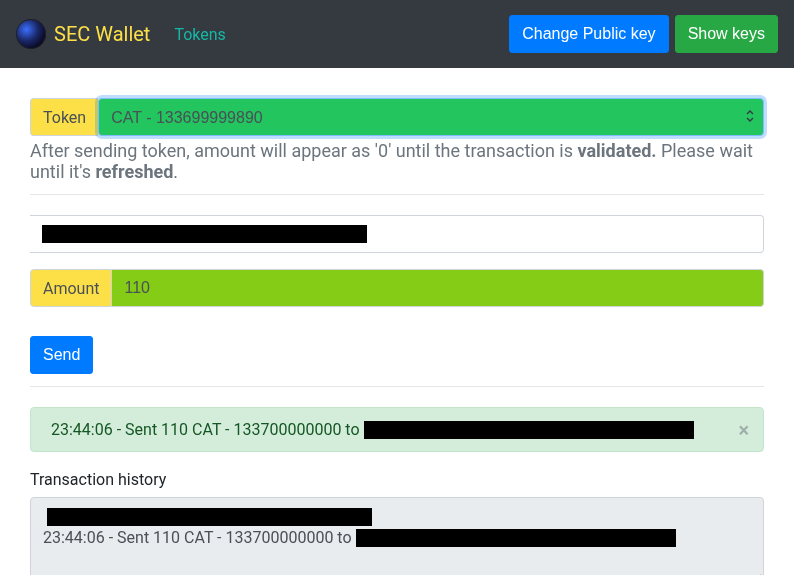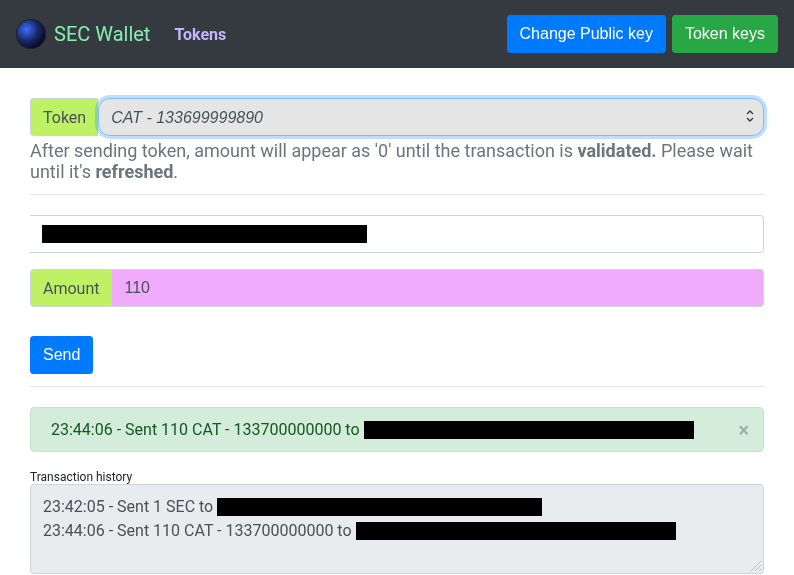--- a/index.html
+++ b/index.html
@@ -13,88 +13,87 @@
 .navbar {
   background: #343a40;
   display: flex;
   align-items: center;
   padding: 8px 16px;
   height: 68px;
 }
 .brand {
   display: flex;
   align-items: center;
-  color: #86efac;
+  color: #fde047;
   font-size: 20px;
   margin-right: 16px;
 }
 .brand-logo {
   width: 30px;
   height: 30px;
   border-radius: 50%;
   background: radial-gradient(circle at 35% 35%, #3b6fff 0%, #1b2a6b 40%, #0a0a2a 70%, #000 100%);
   margin-right: 8px;
   box-shadow: 0 0 0 1px #222 inset;
 }
 .nav-link {
   color: rgba(255,255,255,0.5);
   padding: 8px 8px;
   font-size: 16px;
   cursor: pointer;
 }
-.nav-link.active { color: #c4b5fd; font-weight: bold; }
+.nav-link.active { color: #14b8a6; }
 .nav-right { margin-left: auto; display: flex; gap: 6px; }
 .btn {
   display: inline-block;
   font-weight: 400;
   text-align: center;
   border: 1px solid transparent;
   padding: 6px 12px;
   font-size: 16px;
   line-height: 1.5;
   border-radius: 3px;
   cursor: pointer;
   color: #fff;
 }
 .btn-primary { background: #007bff; border-color: #007bff; }
 .btn-success { background: #28a745; border-color: #28a745; }
 .container { padding: 30px 30px 16px 30px; }
 .input-group { display: flex; width: 100%; margin-bottom: 16px; }
 .input-group-text {
-  background: #bef264;
+  background: #fde047;
   border: 1px solid #ced4da;
   padding: 6px 12px;
   font-size: 16px;
   color: #495057;
   border-radius: 4px 0 0 4px;
   display: flex;
   align-items: center;
 }
 .form-control, .custom-select {
   flex: 1;
   border: 1px solid #ced4da;
   border-left: 0;
   padding: 6px 12px;
   font-size: 16px;
   color: #495057;
   border-radius: 0 4px 4px 0;
   height: 38px;
-  background: #f0abfc;
+  background: #84cc16;
 }
 .custom-select {
   appearance: none;
   -webkit-appearance: none;
-  background: #e5e5e5;
+  background: #22c55e;
   position: relative;
   outline: none;
   border: 1px solid #80bdff;
   box-shadow: 0 0 0 3px rgba(0,123,255,.25);
-  border-radius: 12px;
+  border-radius: 4px;
   border-left: 1px solid #80bdff;
-  font-style: italic;
 }
 .select-wrap {
   flex: 1;
   position: relative;
 }
 .select-wrap .custom-select {
   width: 100%;
   padding-right: 28px;
 }
 .select-caret {
@@ -153,21 +152,21 @@
   top: 50%;
   transform: translateY(-50%);
   font-size: 20px;
   color: #6c757d;
   cursor: pointer;
   font-weight: 700;
   opacity: 0.5;
 }
 .alert-line { display: flex; align-items: center; flex-wrap: wrap; }
 .alert-line .redacted { height: 18px; width: 330px; margin-left: 4px; }
-.section-title { font-size: 12px; }
+.section-title { font-size: 16px; margin-bottom: 8px; }
 .history-box {
   background: #e9ecef;
   border: 1px solid #ced4da;
   border-radius: 4px;
   padding: 10px 12px;
   font-size: 16px;
   color: #495057;
   min-height: 90px;
   position: relative;
 }
@@ -189,21 +188,21 @@
 <body>
 
 <div class="navbar">
   <div class="brand">
     <span class="brand-logo"></span>
     <span>SEC Wallet</span>
   </div>
   <a class="nav-link active">Tokens</a>
   <div class="nav-right">
     <button class="btn btn-primary">Change Public key</button>
-    <button class="btn btn-success">Token keys</button>
+    <button class="btn btn-success">Show keys</button>
   </div>
 </div>
 
 <div class="container">
 
   <div class="input-group token-group">
     <span class="input-group-text">Token</span>
     <div class="select-wrap">
       <select class="custom-select">
         <option>CAT - 133699999890</option>
@@ -242,21 +241,20 @@
       <span>23:44:06 - Sent 110 CAT - 133700000000 to </span>
       <span class="redacted"></span>
     </div>
     <span class="close">×</span>
   </div>
 
   <div class="section-title">Transaction history</div>
 
   <div class="history-box">
     <div class="history-line r1">
-      <span>23:42:05 - Sent 1 SEC to </span>
       <span class="redacted"></span>
     </div>
     <div class="history-line r2">
       <span>23:44:06 - Sent 110 CAT - 133700000000 to </span>
       <span class="redacted"></span>
     </div>
     <svg class="resize-handle" viewBox="0 0 12 12">
       <line x1="2" y1="12" x2="12" y2="2" stroke="#888" stroke-width="1"></line>
       <line x1="6" y1="12" x2="12" y2="6" stroke="#888" stroke-width="1"></line>
       <line x1="10" y1="12" x2="12" y2="10" stroke="#888" stroke-width="1"></line>

